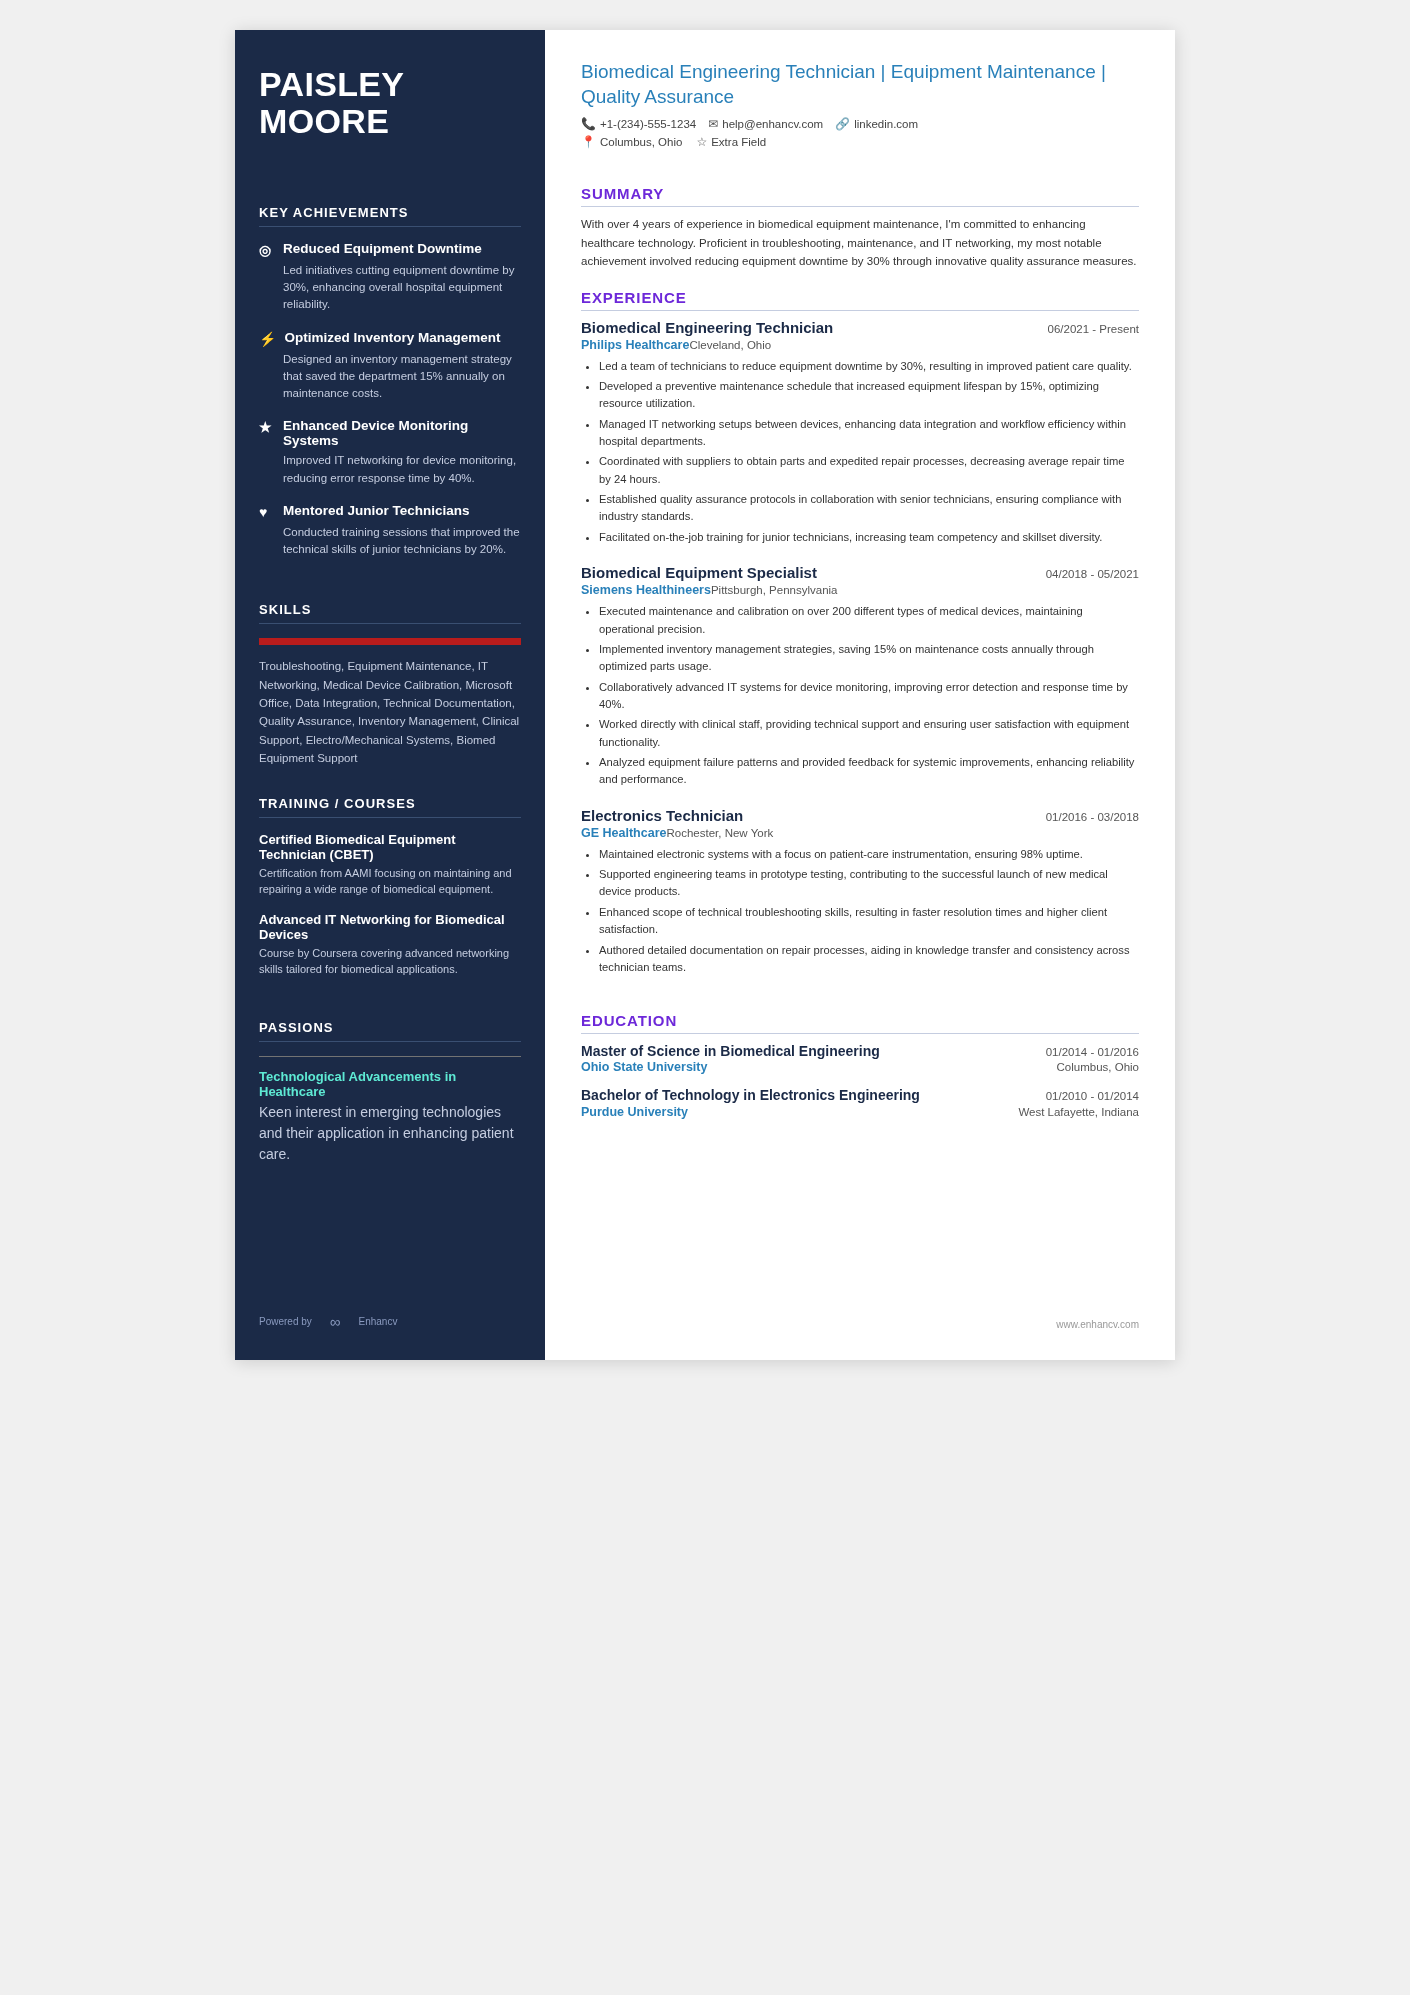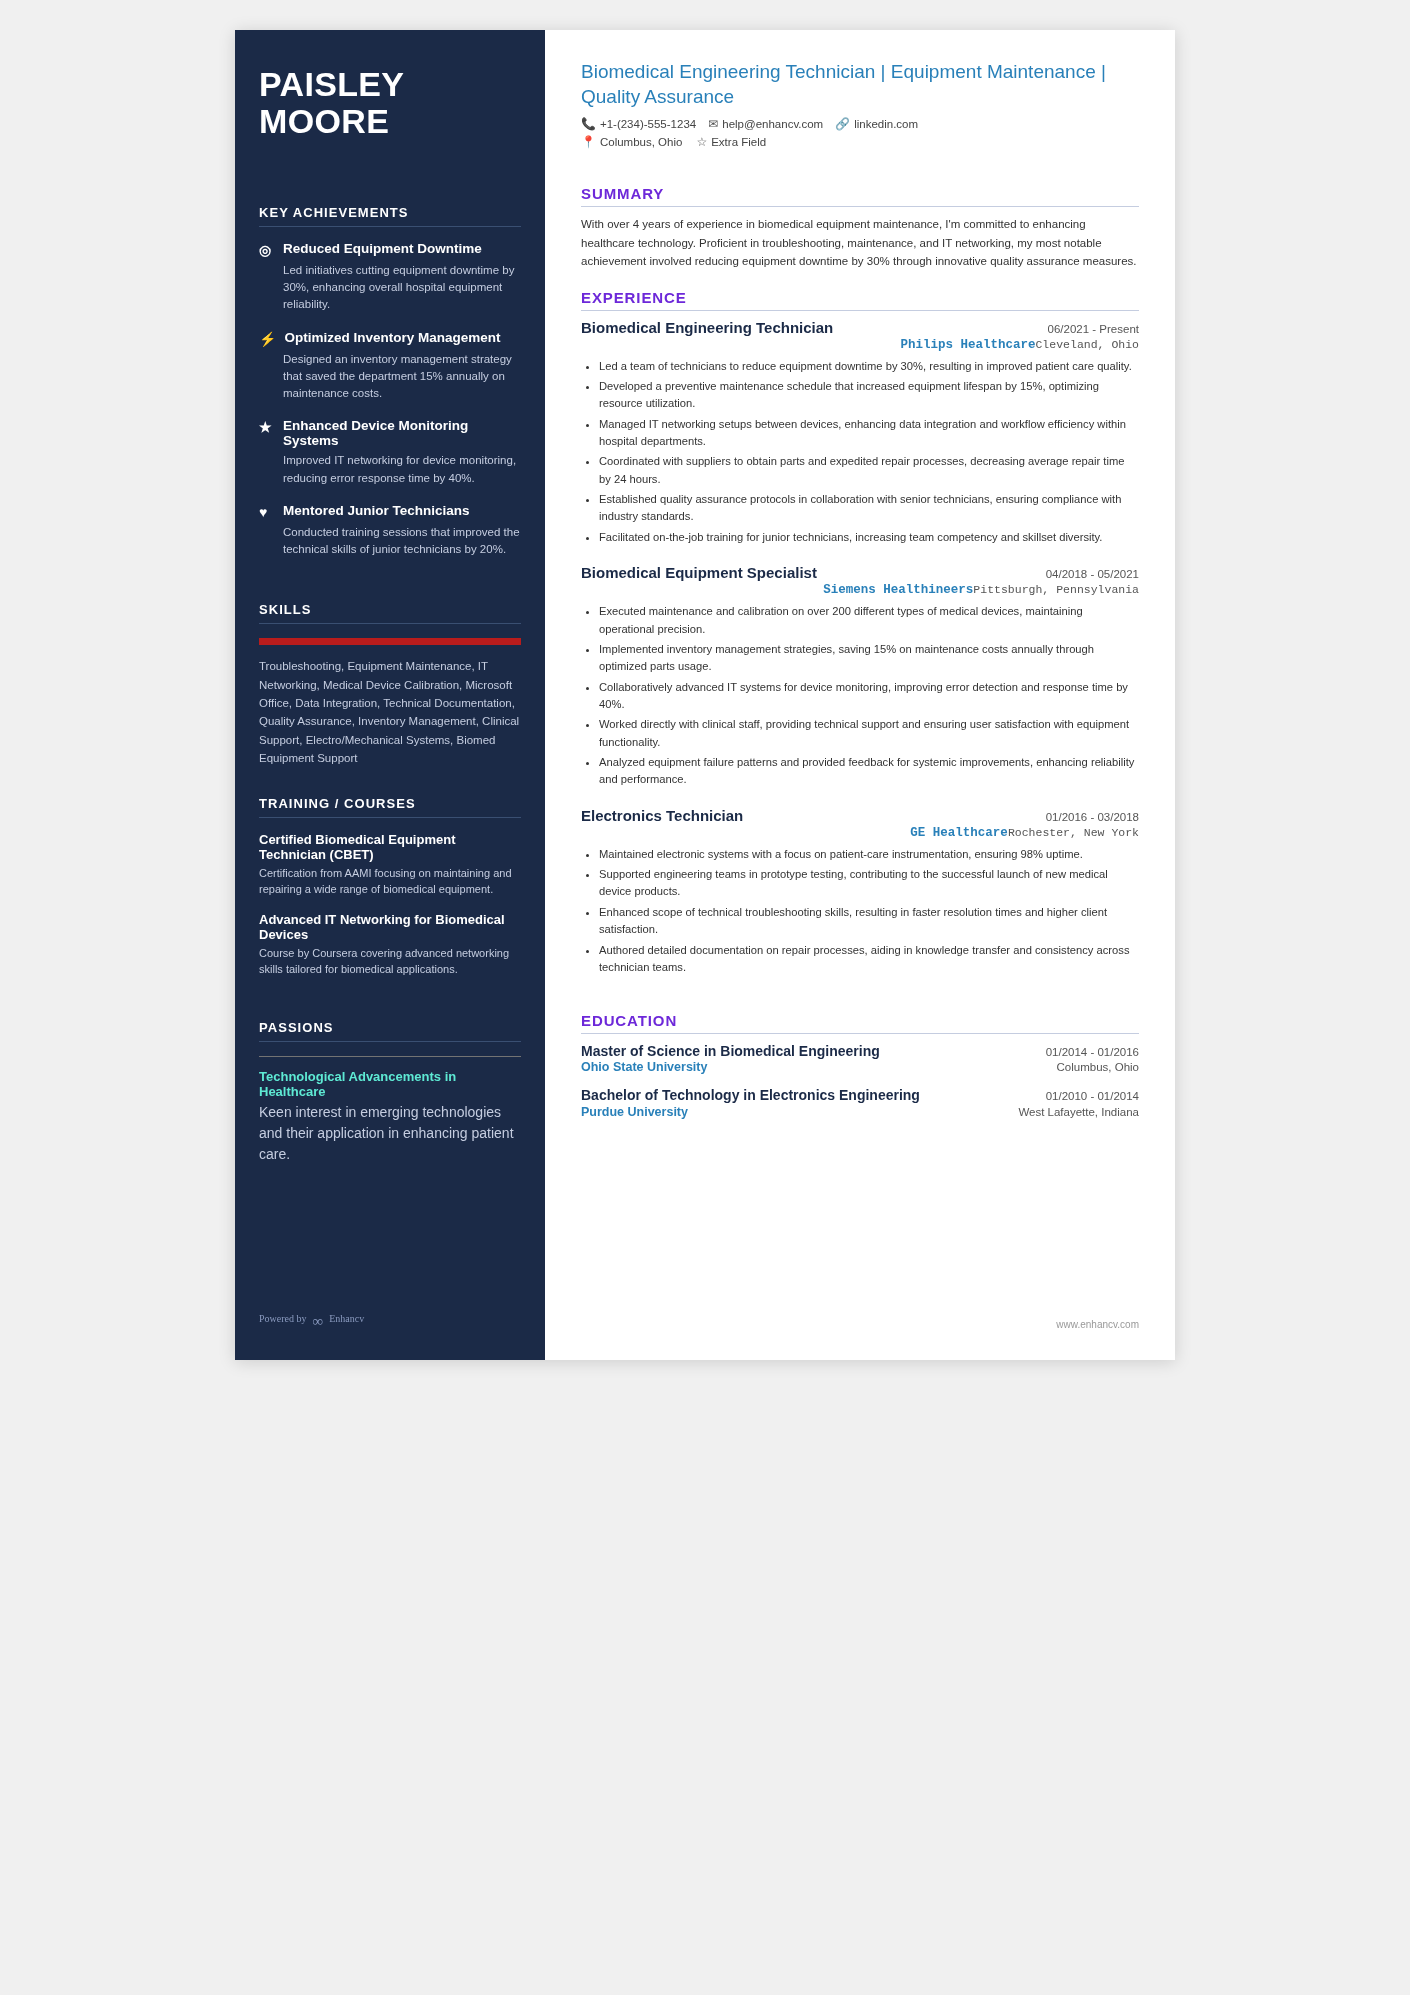--- a/index.html
+++ b/index.html
@@ -112,22 +112,22 @@
       font-size: 14px;
       color: #c5cde0;
       line-height: 1.5;
     }
     .powered-by {
       margin-top: auto;
       padding-top: 30px;
       font-size: 10px;
       color: #8a9abf;
       display: flex;
-      gap: 6px;
-      font-family: Liberation Serif, serif;
+      align-items: center;
+      gap: 18px;
     }
     
     .main {
       flex: 1;
       padding: 30px 36px 30px 36px;
       display: flex;
       flex-direction: column;
       gap: 0;
     }
     .main-header {
@@ -194,24 +194,23 @@
       font-weight: 700;
       color: #1b2a47;
     }
     .exp-dates {
       font-size: 11.5px;
       color: #555;
       white-space: nowrap;
     }
     .exp-sub {
       display: flex;
-      justify-content: flex-end;
+      justify-content: flex-start;
       align-items: baseline;
       margin-bottom: 6px;
-      font-family: Liberation Mono, monospace;
     }
     .exp-company {
       font-size: 12.5px;
       font-weight: 700;
       color: #2980b9;
     }
     .exp-location {
       font-size: 11.5px;
       color: #555;
       text-align: right;

